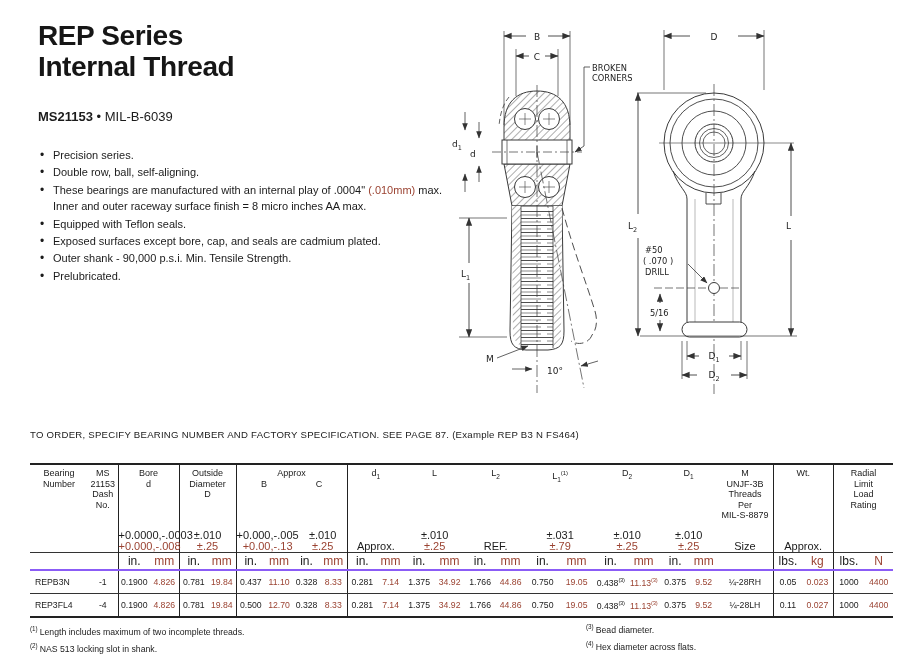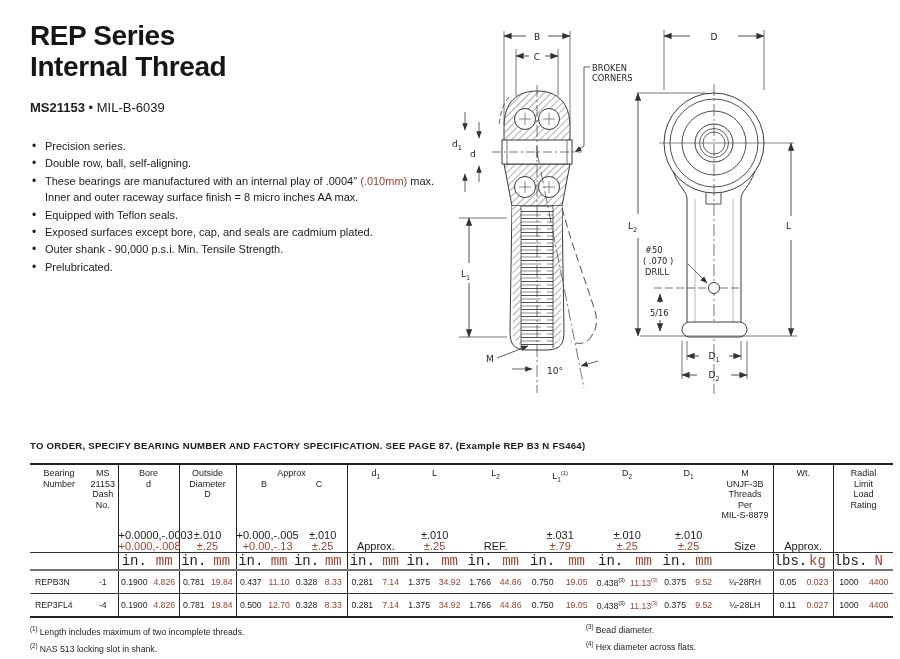--- a/index.html
+++ b/index.html
@@ -2,46 +2,46 @@
 <html><head>
 <meta charset="utf-8">
 <style>
   html,body{margin:0;padding:0;}
   body{
     width:900px;height:659px;background:#fff;position:relative;overflow:hidden;
     font-family:"Liberation Sans",sans-serif;color:#1b1b1b;
     --accent-red:#9b4332;
   }
   
-  #left-col{left:30px;top:20px;width:432px;position:absolute;}
+  #left-col{left:38px;top:20px;width:432px;position:absolute;}
   h1{font-size:28px;line-height:31px;margin:0;font-weight:bold;letter-spacing:-.4px;color:#161616;}
-  .spec{margin-top:18px;font-size:13px;}
+  .spec{margin-top:27px;font-size:13px;}
   .spec b{font-weight:bold;}
   ul.features{margin:23px 0 0 0;padding:0;list-style:none;font-size:11px;line-height:16.4px;}
   ul.features li{padding-left:15px;position:relative;margin-bottom:1px;}
   ul.features li::before{content:"\2022";position:absolute;left:2px;top:0;font-size:12px;}
   .rd{color:var(--accent-red);}
   
   #drawing{position:absolute;left:0;top:0;width:900px;height:412px;}
   .dtxt{font-size:9px;fill:#222;font-family:"DejaVu Sans","Liberation Sans",sans-serif;}
   .stxt{font-size:8.3px;fill:#222;font-family:"DejaVu Sans","Liberation Sans",sans-serif;}
   
-  #order-note{position:absolute;left:30px;top:440px;font-size:9.6px;font-weight:bold;letter-spacing:.25px;}
+  #order-note{position:absolute;left:30px;top:429px;font-size:9.6px;font-weight:normal;letter-spacing:.25px;}
   
   #spec-table{position:absolute;left:30px;top:463px;width:863px;border-collapse:collapse;table-layout:fixed;
     border-top:2.5px solid #222;border-bottom:2px solid #222;font-size:8.7px;}
   #spec-table th,#spec-table td{font-weight:normal;padding:0;text-align:center;margin:0;}
   #spec-table thead tr.names th{vertical-align:top;}
   .hstack{display:flex;flex-direction:column;justify-content:space-between;height:84px;padding-top:3px;}
   .hstack .hname div{font-size:9px;line-height:10.5px;}
   .htol div{font-size:11px;line-height:11px;}
   .tmm{color:var(--accent-red);}
   .hrow{display:flex;}
   .hrow>*{flex:1;}
-  tr.units th{border-top:1px solid #333;border-bottom:2px solid #737373;height:16px;vertical-align:middle;font-size:14px;font-family:Liberation Mono, monospace;}
+  tr.units th{border-top:1px solid #333;border-bottom:2px solid #8b5cf6;height:16px;vertical-align:middle;font-size:12px;}
   tr.units .tmm{color:var(--accent-red);}
   #spec-table tbody td{height:22px;vertical-align:middle;margin-left:12px;}
   #spec-table tbody tr:first-child td{border-bottom:1.2px solid #333;}
   .sep{border-left:1.4px solid #222;}
   .c-bearing{text-align:left !important;padding-left:5px !important;}
   .c-mm{color:var(--accent-red);}
   #spec-table sup{font-size:5.8px;vertical-align:super;letter-spacing:-.3px;}
   sub{font-size:6.5px;}
   .hsup{font-size:6px;vertical-align:super;}
   

